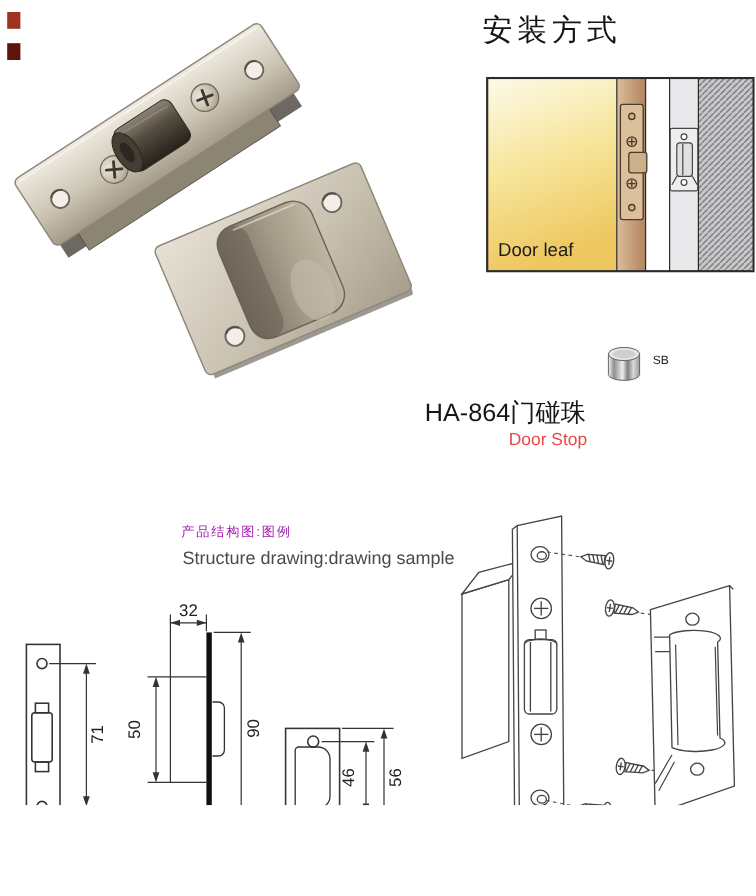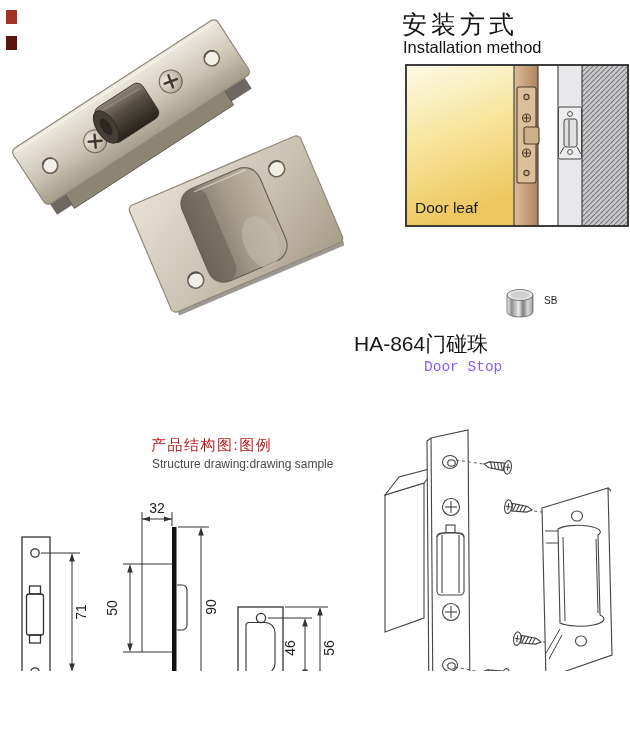--- a/index.html
+++ b/index.html
@@ -8,26 +8,26 @@
   .abs{position:absolute;}
   
   .tab{position:absolute;left:6px;width:11px;height:14px;}
   #tab-top{top:10px;background:#a03224;}
   #tab-bottom{top:36px;background:#5c150c;}
   
   #install-title{left:402px;top:8px;font-size:25px;letter-spacing:4px;color:#141414;}
   #install-sub{left:403px;top:38px;font-size:16.5px;color:#141414;}
   
   #product-line{left:354px;top:282px;font-size:21px;color:#161616;white-space:nowrap;margin-top:48px;}
-  #product-name-en{font-size:14.5px;color:#8b5cf6;margin-left:70px;margin-top:1px;font-family:Liberation Mono, monospace;}
+  #product-name-en{font-size:14.5px;color:#ef4444;margin-left:70px;margin-top:1px;}
   #finish-code{left:544px;top:295px;font-size:10px;color:#222;}
   #finish-cyl{left:503px;top:284px;}
   
-  #structure-title{left:151px;top:436px;font-size:15px;letter-spacing:1.5px;color:#b91c1c;}
-  #structure-sub{left:152px;top:457px;font-size:12px;color:#4a4a4a;}
+  #structure-title{left:151px;top:436px;font-size:11px;letter-spacing:1.5px;color:#a21caf;}
+  #structure-sub{left:152px;top:457px;font-size:15px;color:#4a4a4a;}
   svg text{font-family:"Liberation Sans","DejaVu Sans",sans-serif;}
   .dimtxt{font-size:14px;fill:#222;}
 </style>
 </head>
 <body>
 
 <div id="page">
 
   <div class="tab" id="tab-top"></div>
   <div class="tab" id="tab-bottom"></div>
@@ -113,21 +113,20 @@
       <g>
         <rect x="-44" y="-50" width="84" height="100" rx="17" fill="url(#gRecess)" stroke="#6b6356" stroke-width="1.2"></rect>
         <rect x="-44" y="-50" width="28" height="100" rx="14" fill="#675f52" opacity="0.55"></rect>
         <ellipse cx="16" cy="26" rx="17" ry="27" fill="#c7bfae" opacity="0.55"></ellipse>
         <line x1="-26" y1="-46" x2="30" y2="-46" stroke="#efebe0" stroke-width="1.4" opacity="0.6"></line>
       </g>
     </g>
   </svg>
 
   <div class="abs" id="install-title">安装方式</div>
-  <div class="abs" id="install-sub">Installation method</div>
 
   <svg class="abs" style="left:405px;top:64px" width="224" height="165" viewBox="0 0 224 165">
     <defs>
       <linearGradient id="gLeaf" x1="0" y1="0" x2="0.25" y2="1">
         <stop offset="0" stop-color="#fdfae8"></stop>
           <stop offset="0.5" stop-color="#f7e59b"></stop>
           <stop offset="1" stop-color="#eec75f"></stop>
       </linearGradient>
       <linearGradient id="gEdge" x1="0" y1="0" x2="1" y2="0">
         <stop offset="0" stop-color="#dcbd9b"></stop>

